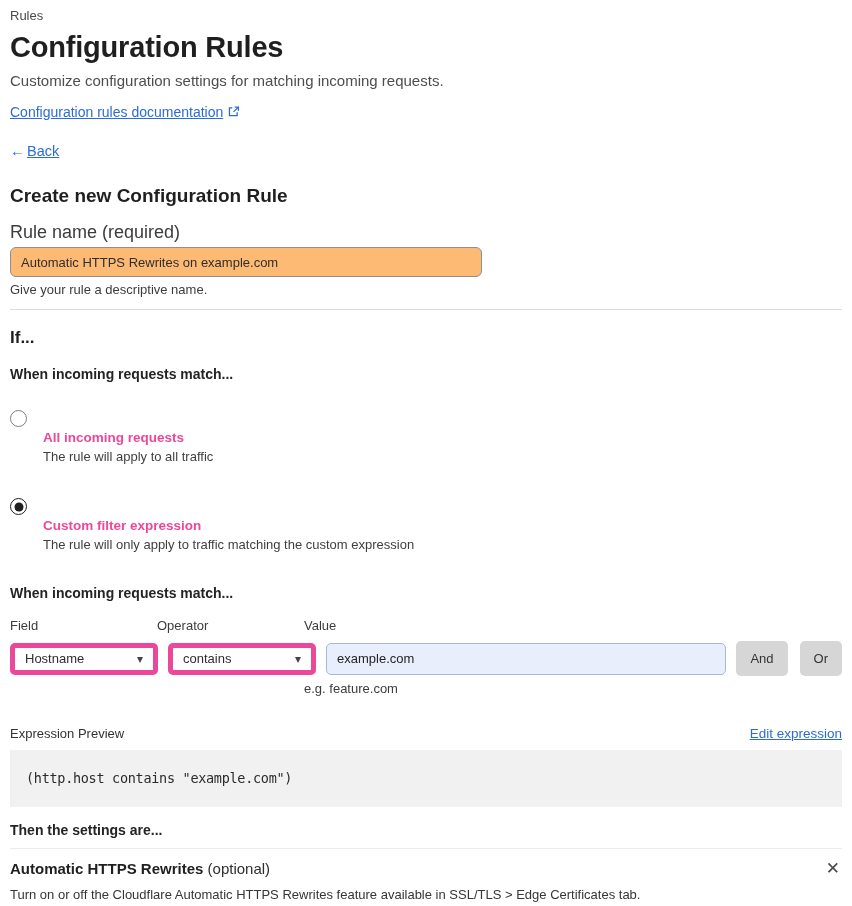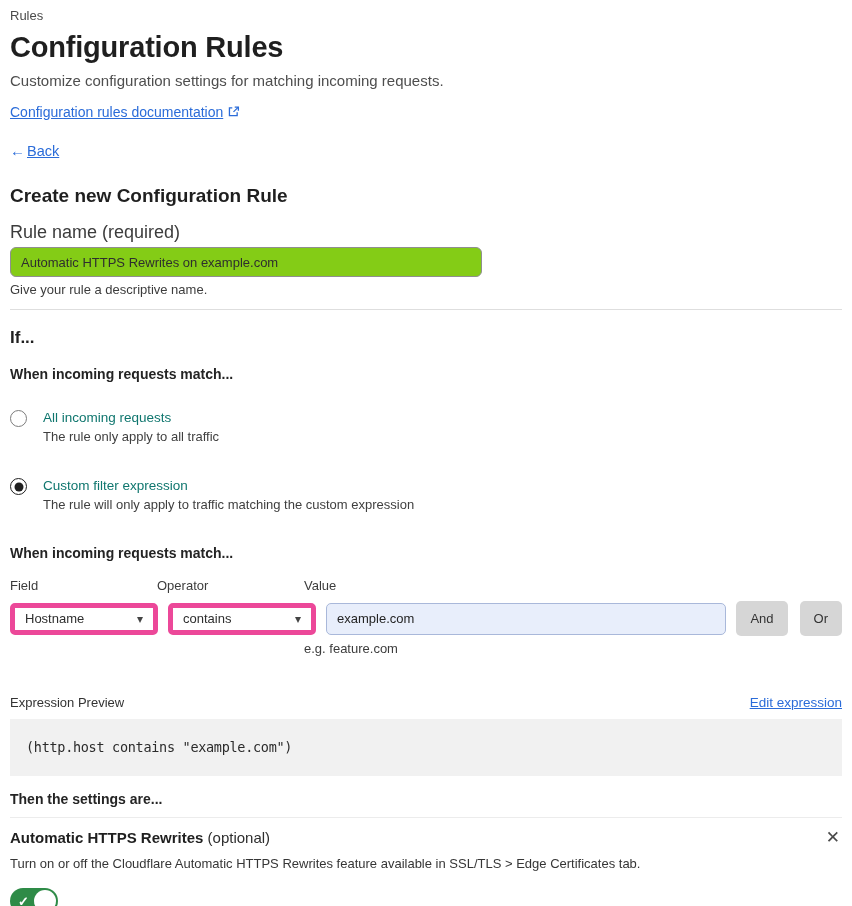--- a/index.html
+++ b/index.html
@@ -8,53 +8,53 @@
     font-family: "Liberation Sans", sans-serif;
     background: #ffffff;
     color: #363636;
   }
   .page { padding: 8px 10px 0 10px; width: 852px; }
 
   
   .breadcrumb { font-size: 13px; font-weight: 500; color: #4b4b4b; line-height: 16px; margin-bottom: 6px; }
   .page-title { font-size: 29px; font-weight: 700; color: #1f1f1f; line-height: 34px; margin-bottom: 8px; letter-spacing: -0.2px; }
   .page-subtitle { font-size: 15px; color: #4e4e4e; line-height: 18px; margin-bottom: 14px; }
-  a, .link { color: #2b6cd9; text-decoration: underline; cursor: pointer; margin-top: 9px; }
+  a, .link { color: #2b6cd9; text-decoration: underline; cursor: pointer; }
   .doc-link-row { font-size: 14px; line-height: 16px; margin-bottom: 22px; }
   .ext-icon { display: inline-block; vertical-align: -1px; margin-left: 4px; }
   .back-row { font-size: 14.5px; line-height: 16px; margin-bottom: 26px; }
   .back-arrow { text-decoration: none; display: inline-block; margin-right: 2px; font-size: 15px; }
 
   
   .section-title { font-size: 19px; font-weight: 700; color: #1f1f1f; line-height: 22px; margin-bottom: 18px; }
   .field-label { font-size: 18px; color: #3c3c3c; line-height: 15px; margin-bottom: 7px; }
   .rule-name-input {
     width: 472px; height: 30px; border: 1px solid #8f8f8f; border-radius: 6px;
-    padding: 0 10px; font-size: 13px; color: #2e2e2e; background: #84cc16;
+    padding: 0 10px; font-size: 13px; color: #2e2e2e; background: #fdba74;
     font-family: "Liberation Sans", sans-serif; outline: none; margin-bottom: 5px;
   }
   .help-text { font-size: 13px; color: #3c3c3c; line-height: 15px; }
   .divider { border: none; border-top: 1px solid #dedede; margin: 12px 0 18px 0; }
 
   .if-title { font-size: 17px; font-weight: 700; color: #1f1f1f; line-height: 20px; margin-bottom: 18px; }
   .match-heading { font-size: 14px; font-weight: 700; color: #242424; line-height: 17px; margin-bottom: 26px; }
 
   
   .radio-option { display: flex; align-items: flex-start; margin-bottom: 32px; cursor: pointer; }
   .radio-circle {
     flex: 0 0 auto; width: 17px; height: 17px; border-radius: 50%;
     border: 1.5px solid #7d7d7d; background: #fff; margin: 1px 16px 0 0; position: relative;
   }
   .radio-circle.checked { border-color: #1f1f1f; }
   .radio-circle.checked::after {
     content: ""; position: absolute; left: 50%; top: 50%; width: 9px; height: 9px;
     transform: translate(-50%, -50%); border-radius: 50%; background: #1f1f1f;
   }
   .radio-texts { flex: 1; }
-  .radio-label { font-size: 13.5px; font-weight: 400; color: #0f766e; line-height: 17px; margin-bottom: 3px; }
+  .radio-label { font-size: 13.5px; font-weight: 700; color: #ec4899; line-height: 17px; margin-bottom: 3px; margin-top: 20px; }
   .radio-desc { font-size: 13px; color: #3f3f3f; line-height: 16px; }
 
   
   .builder-heading { margin-bottom: 16px; }
   .builder-labels { display: flex; font-size: 13px; color: #3c3c3c; line-height: 15px; margin-bottom: 8px; }
   .builder-labels .lbl-field { width: 147px; }
   .builder-labels .lbl-operator { width: 147px; }
   .builder-row { display: flex; align-items: center; margin-bottom: 5px; }
   .select-box {
     width: 148px; height: 32px; border: 5px solid #ec4899; border-radius: 5px; background: #fff;
@@ -134,21 +134,21 @@
   <hr class="divider">
 
   
   <h3 class="if-title">If...</h3>
   <div class="match-heading">When incoming requests match...</div>
 
   <div class="radio-option">
     <span class="radio-circle"></span>
     <span class="radio-texts">
       <div class="radio-label">All incoming requests</div>
-      <div class="radio-desc">The rule only apply to all traffic</div>
+      <div class="radio-desc">The rule will apply to all traffic</div>
     </span>
   </div>
 
   <div class="radio-option">
     <span class="radio-circle checked"></span>
     <span class="radio-texts">
       <div class="radio-label">Custom filter expression</div>
       <div class="radio-desc">The rule will only apply to traffic matching the custom expression</div>
     </span>
   </div>

